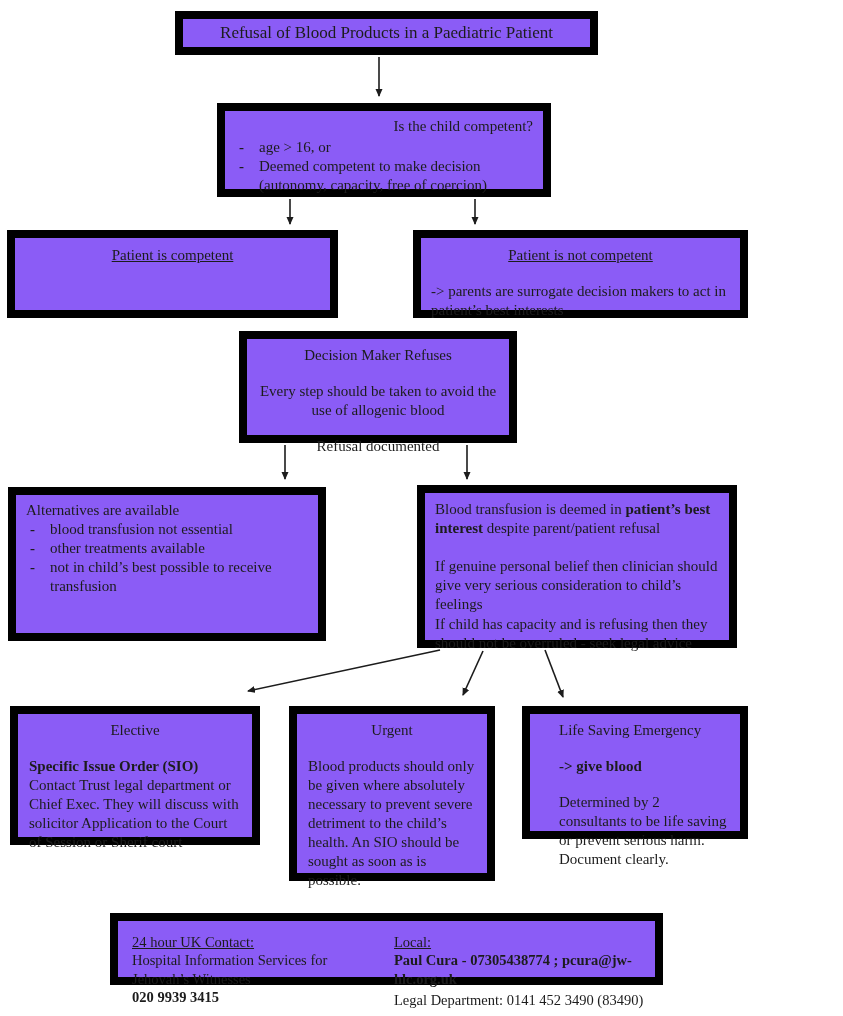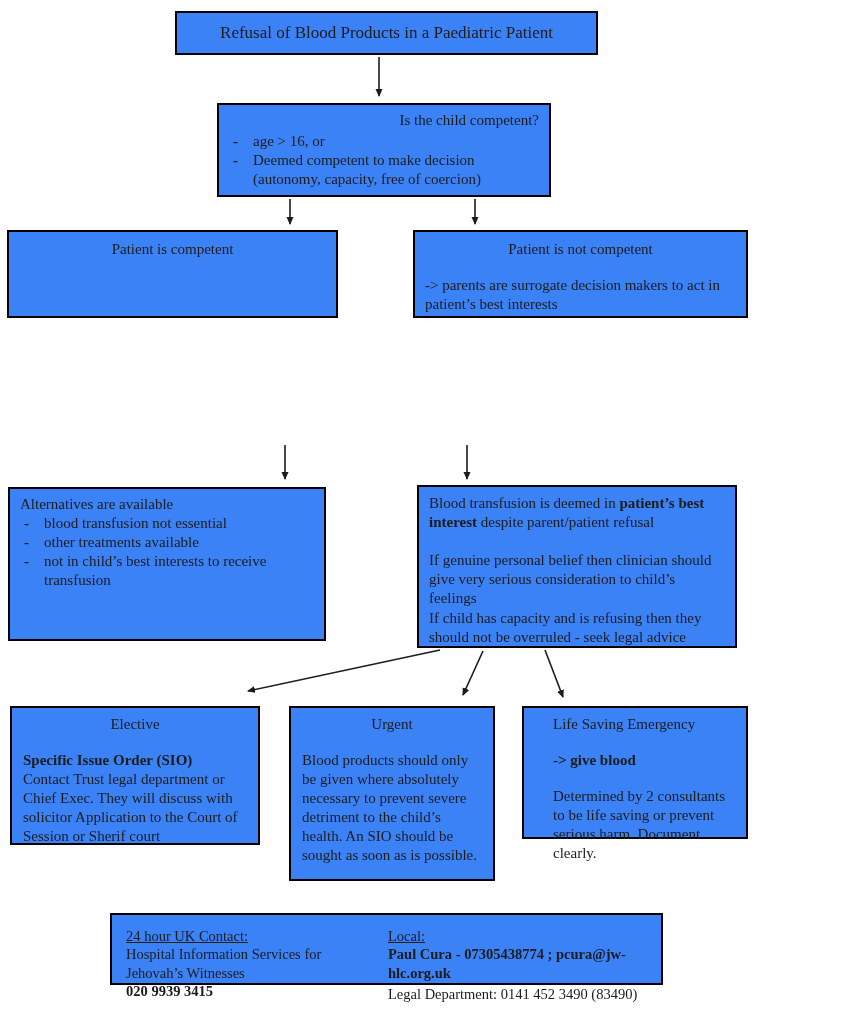--- a/index.html
+++ b/index.html
@@ -22,33 +22,33 @@
     position: absolute;
     left: 0;
     top: 0;
     width: 843px;
     height: 1016px;
     pointer-events: none;
   }
   .box {
     position: absolute;
     box-sizing: border-box;
-    background: #3b82f6;
-    border: 2px solid #000000;
+    background: #8b5cf6;
+    border: 8px solid #000000;
   }
   .title-box {
     left: 175px; top: 11px; width: 423px; height: 44px;
     display: flex; align-items: center; justify-content: center;
     font-size: 17px;
   }
   .question-box { left: 217px; top: 103px; width: 334px; height: 94px; padding: 6px 10px 0 10px; }
   .question-box .heading { text-align: right; margin-bottom: 2px; }
   .competent-box { left: 7px; top: 230px; width: 331px; height: 88px; padding: 8px 10px 0 10px; }
   .not-competent-box { left: 413px; top: 230px; width: 335px; height: 88px; padding: 8px 10px 0 10px; }
-  .competent-box .heading, .not-competent-box .heading { text-align: center; margin-bottom: 17px; }
+  .competent-box .heading, .not-competent-box .heading { text-align: center; margin-bottom: 17px; text-decoration: underline; }
   .refuses-box { left: 239px; top: 331px; width: 278px; height: 112px; padding: 7px 8px 0 8px; text-align: center; }
   .refuses-box .heading { margin-bottom: 17px; }
   .refuses-box .para { margin-bottom: 17px; }
   .alternatives-box { left: 8px; top: 487px; width: 318px; height: 154px; padding: 6px 10px 0 10px; }
   .transfusion-box { left: 417px; top: 485px; width: 320px; height: 163px; padding: 7px 10px 0 10px; }
   .transfusion-box .para { margin-bottom: 19px; }
   .transfusion-box .para2 { margin-bottom: 1px; }
   .elective-box { left: 10px; top: 706px; width: 250px; height: 139px; padding: 7px 11px 0 11px; }
   .elective-box .heading { text-align: center; margin-bottom: 17px; }
   .urgent-box { left: 289px; top: 706px; width: 206px; height: 175px; padding: 7px 11px 0 11px; }
@@ -107,34 +107,39 @@
 
   <div class="box competent-box">
     <div class="heading">Patient is competent</div>
   </div>
 
   <div class="box not-competent-box">
     <div class="heading">Patient is not competent</div>
     <div>-&gt; parents are surrogate decision makers to act in patient’s best interests</div>
   </div>
 
+  <div class="box refuses-box">
+    <div class="heading">Decision Maker Refuses</div>
+    <div class="para">Every step should be taken to avoid the use of allogenic blood</div>
+    <div>Refusal documented</div>
+  </div>
 
   <div class="box alternatives-box">
     <div>Alternatives are available</div>
     <div class="bullet">
       <span class="dash">-</span>
       <span class="btext">blood transfusion not essential</span>
     </div>
     <div class="bullet">
       <span class="dash">-</span>
       <span class="btext">other treatments available</span>
     </div>
     <div class="bullet">
       <span class="dash">-</span>
-      <span class="btext">not in child’s best interests to receive transfusion</span>
+      <span class="btext">not in child’s best possible to receive transfusion</span>
     </div>
   </div>
 
   <div class="box transfusion-box">
     <div class="para"><span>Blood transfusion is deemed in </span><span class="bold">patient’s best interest</span><span> despite parent/patient refusal</span></div>
     <div class="para para2">If genuine personal belief then clinician should give very serious consideration to child’s feelings</div>
     <div>If child has capacity and is refusing then they should not be overruled - seek legal advice</div>
   </div>
 
   <div class="box elective-box">

